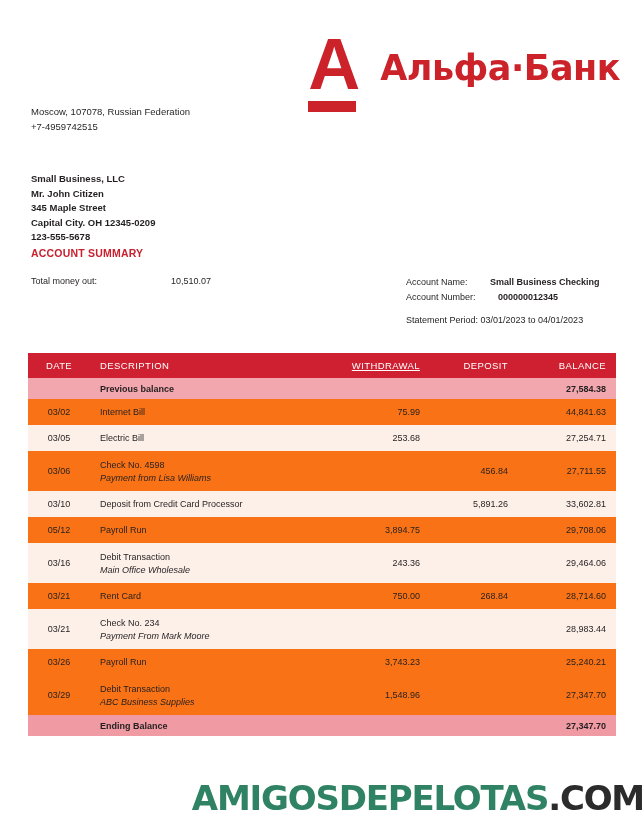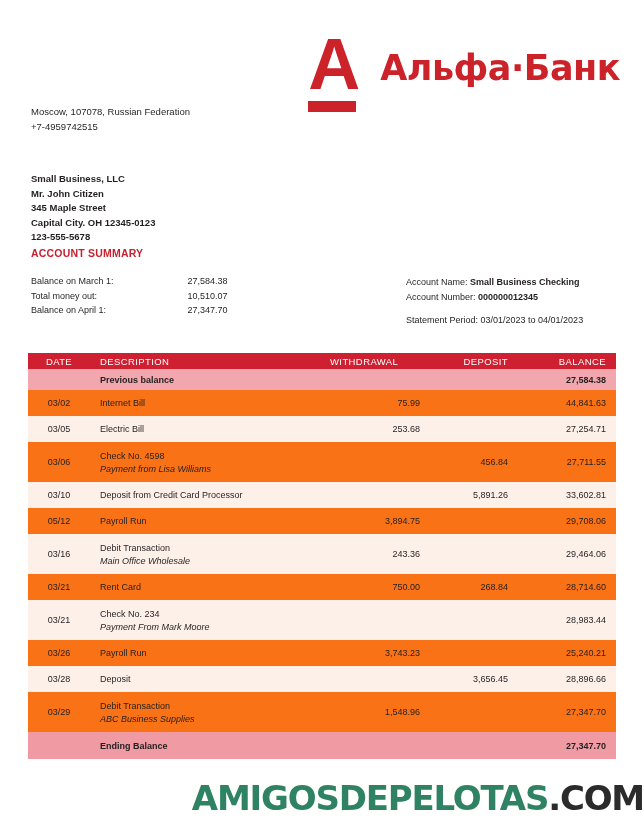--- a/index.html
+++ b/index.html
@@ -96,21 +96,21 @@
   .summary-table td { padding: 0; font-size: 9px; white-space: nowrap; }
   .summary-table td.amt { padding-left: 74px; }
 
   .account-info {
     position: absolute;
     left: 406px;
     top: 275px;
     font-size: 9px;
     line-height: 14.5px;
   }
-  .account-info b { font-weight: bold; }
+  .account-info b { font-weight: bold; margin-left: 20px; }
   .statement-period {
     position: absolute;
     left: 406px;
     top: 315px;
     font-size: 9px;
   }
 
   
   .txn-table {
     position: absolute;
@@ -120,45 +120,45 @@
     border-collapse: collapse;
     table-layout: fixed;
     font-size: 9px;
   }
   .txn-table th {
     background: #ce2030;
     color: #ffffff;
     font-weight: normal;
     font-size: 9.5px;
     letter-spacing: 0.4px;
-    height: 16px;
+    height: 25px;
     padding: 0 10px;
     vertical-align: middle;
   }
   .th-date { text-align: center; width: 62px; }
   .th-desc { text-align: left; width: 230px; }
-  .th-wd   { text-align: left; width: 110px; }
+  .th-wd   { text-align: right; width: 110px; text-decoration: underline; }
   .th-dep  { text-align: right; width: 88px; }
   .th-bal  { text-align: right; width: 98px; }
 
   .row-prev td {
     background: #f2a6ad;
     color: #ffffff;
     font-weight: bold;
     font-size: 9px;
     height: 21px;
     padding: 0 10px;
     vertical-align: middle;
   }
   .row-end td {
     background: #f09aa3;
     color: #ffffff;
     font-weight: bold;
     font-size: 9px;
-    height: 27px;
+    height: 21px;
     padding: 0 10px;
     vertical-align: middle;
   }
 
   .txn-table td {
     padding: 0 10px;
     vertical-align: middle;
     color: #231f20;
     font-size: 9px;
   }
@@ -208,39 +208,31 @@
 
 <div class="bank-address">
   <div>Moscow, 107078, Russian Federation</div>
   <div>+7-4959742515</div>
 </div>
 
 <div class="customer-address">
   <div>Small Business, LLC</div>
   <div>Mr. John Citizen</div>
   <div>345 Maple Street</div>
-  <div>Capital City. OH 12345-0123</div>
+  <div>Capital City. OH 12345-0209</div>
   <div>123-555-5678</div>
 </div>
 
 <div class="summary-title">ACCOUNT SUMMARY</div>
 
 <table class="summary-table">
   <tbody>
     <tr>
-      <td>Balance on March 1:</td>
-      <td class="amt">27,584.38</td>
-    </tr>
-    <tr>
       <td>Total money out:</td>
       <td class="amt">10,510.07</td>
-    </tr>
-    <tr>
-      <td>Balance on April 1:</td>
-      <td class="amt">27,347.70</td>
     </tr>
   </tbody>
 </table>
 
 <div class="account-info">
   <div>
     <span>Account Name:</span>
     <b>Small Business Checking</b>
   </div>
   <div>
@@ -356,29 +348,20 @@
     <tr class="plain single">
       <td class="c-date">03/26</td>
       <td class="c-desc">
           <span class="desc-main">Payroll Run</span>
         </td>
       <td class="c-wd">3,743.23</td>
       <td class="c-dep"></td>
       <td class="c-bal">25,240.21</td>
     </tr>
 
-    <tr class="alt single">
-      <td class="c-date">03/28</td>
-      <td class="c-desc">
-          <span class="desc-main">Deposit</span>
-        </td>
-      <td class="c-wd"></td>
-      <td class="c-dep">3,656.45</td>
-      <td class="c-bal">28,896.66</td>
-    </tr>
 
     <tr class="plain double">
       <td class="c-date">03/29</td>
       <td class="c-desc">
         <span class="desc-main">Debit Transaction</span>
         <span class="desc-sub">ABC Business Supplies</span>
       </td>
       <td class="c-wd">1,548.96</td>
       <td class="c-dep"></td>
       <td class="c-bal">27,347.70</td>

